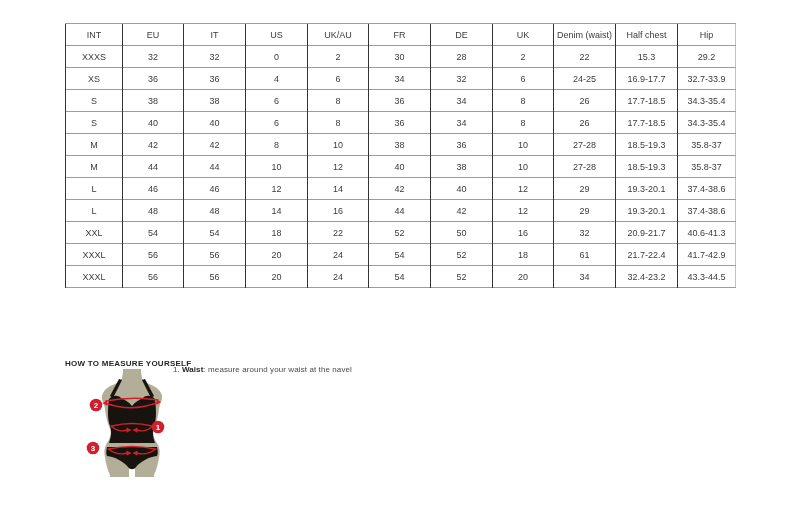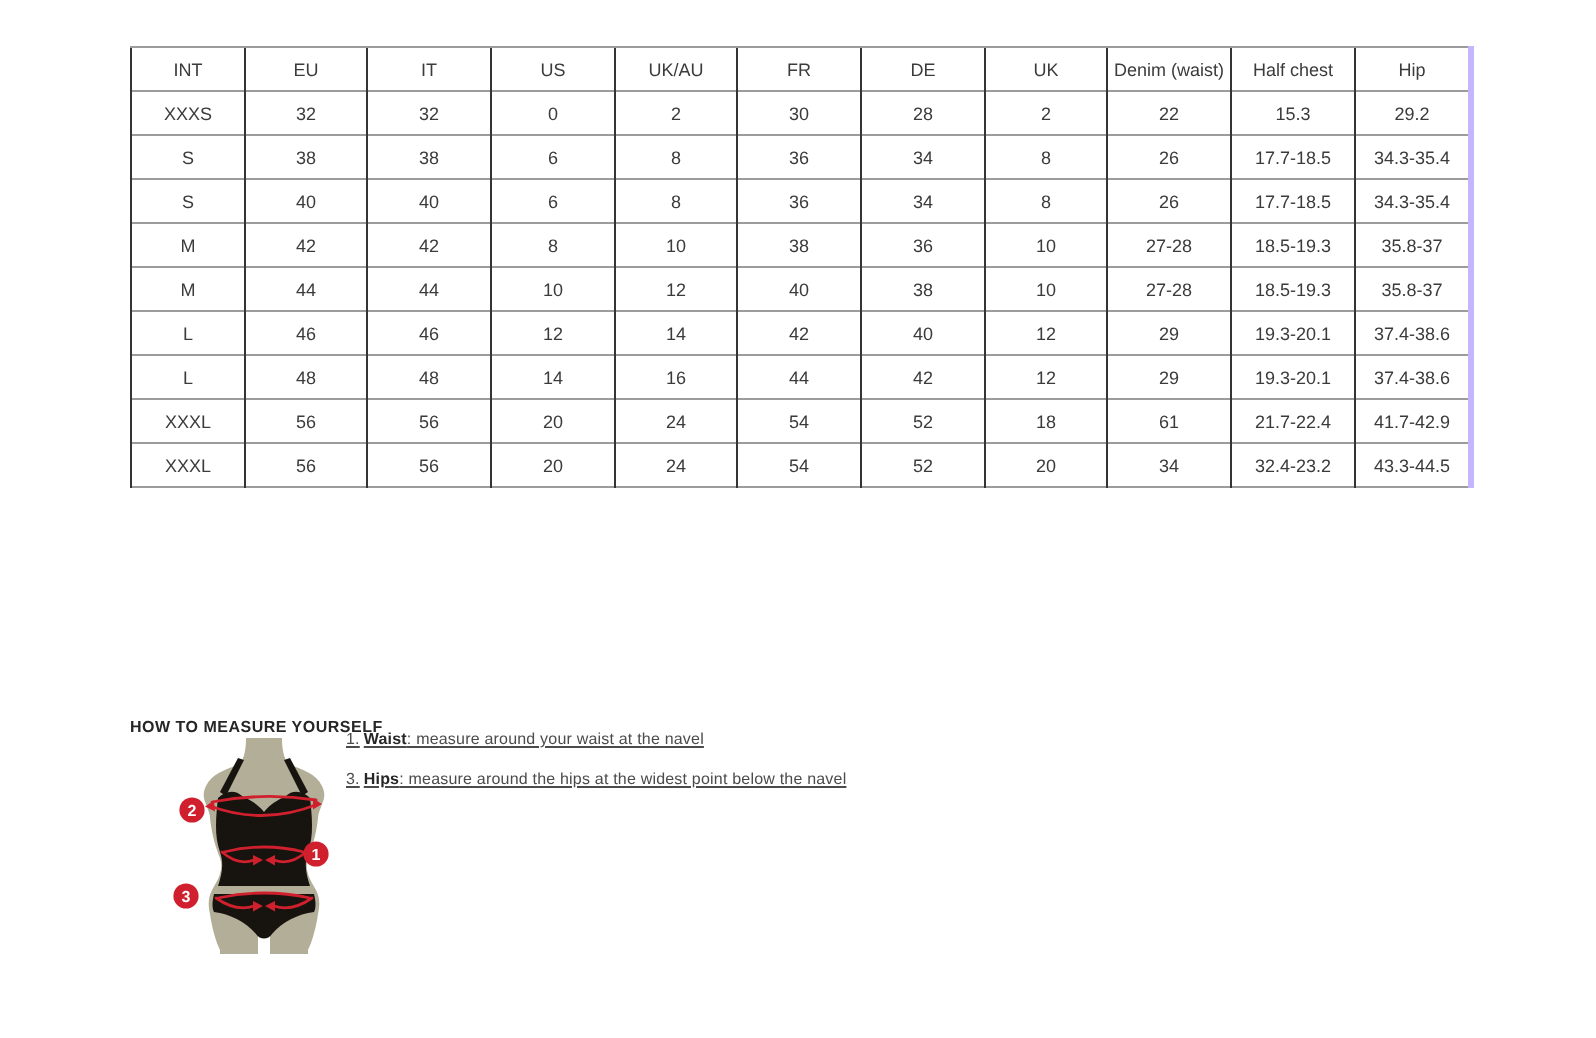--- a/index.html
+++ b/index.html
@@ -8,21 +8,21 @@
     font-family:"Liberation Sans", sans-serif;
     position:relative; overflow:hidden;
   }
   .page { position:absolute; inset:0; }
 
   
   table.size-table {
     position:absolute; left:65px; top:23px; width:670px;
     border-collapse:collapse; table-layout:fixed;
     font-size:9px; color:#3b3b3b;
-    border-right:3px solid #c4b5fd; border-bottom:1px solid #9c9c9c;
+    border-right:1px solid #c4b5fd; border-bottom:1px solid #9c9c9c;
   }
   table.size-table th, table.size-table td {
     border-left:1px solid #343434;
     border-top:1px solid #9c9c9c;
     height:21px; padding:0 1px;
     text-align:center; vertical-align:middle;
     font-weight:400; white-space:nowrap; overflow:hidden;
   }
 
   
@@ -33,21 +33,21 @@
     margin-top:12px;
   }
   .figure {
     position:absolute; left:82px; top:368px; width:100px; height:112px;
   }
   .figure svg { display:block; }
   ol.steps {
     position:absolute; left:173px; top:364px; margin:0; padding:0;
     list-style:none; font-size:8px; letter-spacing:0.1px; color:#4b4b4b;
   }
-  ol.steps li { margin-bottom:8.5px; line-height:11px;text-decoration:underline; }
+  ol.steps li { margin-bottom:8.5px; line-height:11px; }
   ol.steps .num { margin-right:2px; }
   ol.steps strong { color:#262626; font-weight:700; }
 </style>
 </head>
 <body>
 
 <div class="page">
 
   <table class="size-table">
       <colgroup>
@@ -86,20 +86,33 @@
           <td>0</td>
           <td>2</td>
           <td>30</td>
           <td>28</td>
           <td>2</td>
           <td>22</td>
           <td>15.3</td>
           <td>29.2</td>
         </tr>
         <tr>
+          <td>XS</td>
+          <td>36</td>
+          <td>36</td>
+          <td>4</td>
+          <td>6</td>
+          <td>34</td>
+          <td>32</td>
+          <td>6</td>
+          <td>24-25</td>
+          <td>16.9-17.7</td>
+          <td>32.7-33.9</td>
+        </tr>
+        <tr>
           <td>S</td>
           <td>38</td>
           <td>38</td>
           <td>6</td>
           <td>8</td>
           <td>36</td>
           <td>34</td>
           <td>8</td>
           <td>26</td>
           <td>17.7-18.5</td>
@@ -162,20 +175,33 @@
           <td>48</td>
           <td>48</td>
           <td>14</td>
           <td>16</td>
           <td>44</td>
           <td>42</td>
           <td>12</td>
           <td>29</td>
           <td>19.3-20.1</td>
           <td>37.4-38.6</td>
+        </tr>
+        <tr>
+          <td>XXL</td>
+          <td>54</td>
+          <td>54</td>
+          <td>18</td>
+          <td>22</td>
+          <td>52</td>
+          <td>50</td>
+          <td>16</td>
+          <td>32</td>
+          <td>20.9-21.7</td>
+          <td>40.6-41.3</td>
         </tr>
         <tr>
           <td>XXXL</td>
           <td>56</td>
           <td>56</td>
           <td>20</td>
           <td>24</td>
           <td>54</td>
           <td>52</td>
           <td>18</td>
@@ -294,18 +320,15 @@
           <text x="11" y="82.8">3</text>
         </g>
       </g>
     </svg>
   </div>
 
   <ol class="steps">
     <li>
       <span class="num">1.</span><strong>Waist</strong><span>: measure around your waist at the navel</span>
     </li>
-    <li>
-      <span class="num">3.</span><strong>Hips</strong><span>: measure around the hips at the widest point below the navel</span>
-    </li>
   </ol>
 
 </div>
 
 </body></html>

